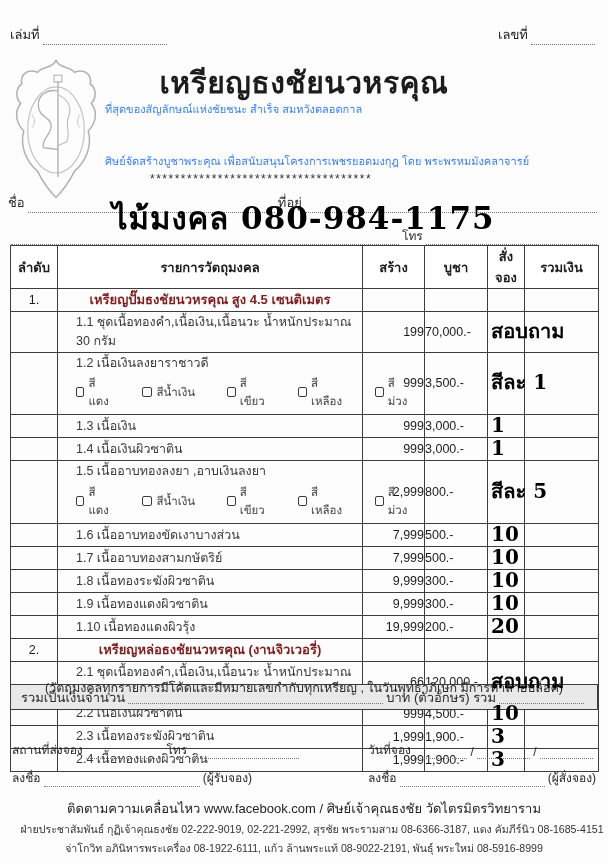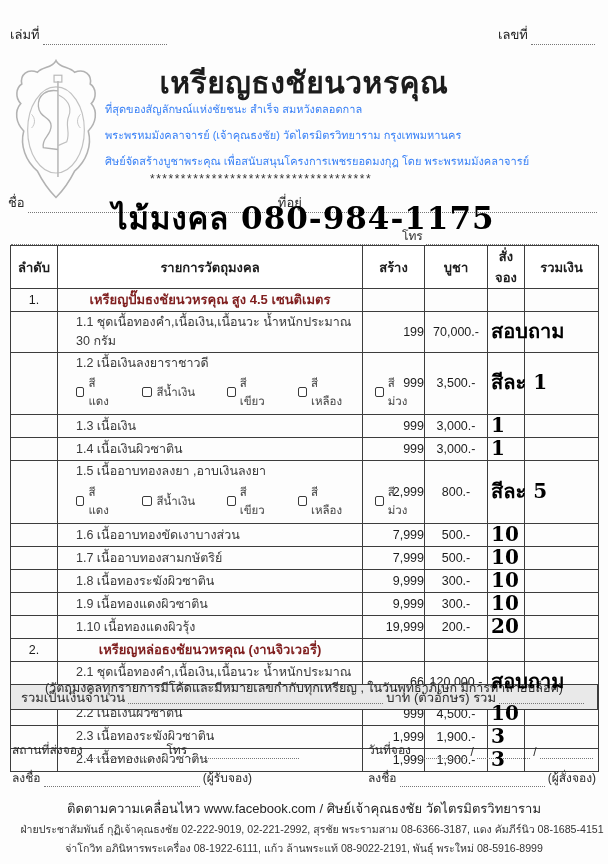--- a/index.html
+++ b/index.html
@@ -25,21 +25,21 @@
     font-family:"DejaVu Serif", serif; font-weight:bold; font-size:31px; color:#000;
     white-space:nowrap; letter-spacing:1px;
   }
 
   table.order { border-collapse:collapse; table-layout:fixed; width:588px; }
   table.order td, table.order th { border:1px solid #3d3d3d; vertical-align:middle; overflow:visible; }
   table.order th { font-size:13px; font-weight:bold; height:23px; background:#fff; }
   .c-no   { width:47px;  text-align:center; font-size:12.5px; }
   .c-desc { width:305px; text-align:left;  font-size:12.5px; padding:1px 6px 1px 18px; color:#3a3a3a; }
   .c-made { width:62px;  text-align:right; font-size:12.5px; }
-  .c-price{ width:63px;  text-align:center; font-size:12.5px; }
+  .c-price{ width:63px;  font-size:12.5px; }
   .c-order{ width:37px;  position:relative; }
   .c-total{ width:74px;  text-align:center; font-size:12.5px; }
   tr.item-row { height:23px; }
   tr.item-row.tall { height:43px; }
   tr.section-row { height:23px; }
   tr.section-row .c-desc { text-align:center; font-weight:bold; color:#7f1d1d; padding:1px 4px; font-size:13px; }
   .desc-text { line-height:1.5; }
   .check-row { display:flex; gap:32px; margin:2px 0 3px 0; }
   .check-item { display:inline-flex; align-items:center; gap:4px; font-size:11.5px; color:#444; }
   .check-item .box { width:10px; height:10px; border:1.6px solid #3a3a3a; border-radius:2px; display:inline-block; background:#fff; }
@@ -77,21 +77,20 @@
       <line x1="47" y1="26" x2="47" y2="124" stroke="#b8b8b8" stroke-width="1.6"></line>
       <rect x="43" y="20" width="8" height="7" fill="none" stroke="#b8b8b8" stroke-width="1.2"></rect>
       <path d="M47 36 C36 34 26 40 27 52 C28 64 40 62 40 72 C40 82 30 84 32 94 L47 96" fill="none" stroke="#b2b2b2" stroke-width="1.4"></path>
       <path d="M47 40 C56 44 62 52 58 62 C54 72 60 78 56 88 L47 92" fill="none" stroke="#c0c0c0" stroke-width="1.2"></path>
       <path d="M20 60 C24 64 24 70 20 74 M70 60 C66 64 66 70 70 74" fill="none" stroke="#c6c6c6" stroke-width="1"></path>
     </svg>
   </div>
 
   <div class="abs title" style="top:59px; left:0;">เหรียญธงชัยนวหรคุณ</div>
   <div class="abs subtitle" style="left:105px; top:100px;">ที่สุดของสัญลักษณ์แห่งชัยชนะ สำเร็จ สมหวังตลอดกาล</div>
-  <div class="abs subtitle" style="left:105px; top:126px;">พระพรหมมังคลาจารย์ (เจ้าคุณธงชัย) วัดไตรมิตรวิทยาราม กรุงเทพมหานคร</div>
   <div class="abs subtitle" style="left:105px; top:152px;">ศิษย์จัดสร้างบูชาพระคุณ เพื่อสนับสนุนโครงการเพชรยอดมงกุฎ โดย พระพรหมมังคลาจารย์</div>
   <div class="abs stars" style="left:150px; top:172px;">************************************</div>
 
   <div class="abs flexline" style="left:8px; top:192px; width:592px;">
     <span class="lbl">ชื่อ</span>
     <span class="dots" style="flex:2.2;"></span>
     <span class="lbl">ที่อยู่</span>
     <span class="dots" style="flex:2.6;"></span>
   </div>
   <div class="abs flexline" style="left:8px; top:226px; width:592px;">

